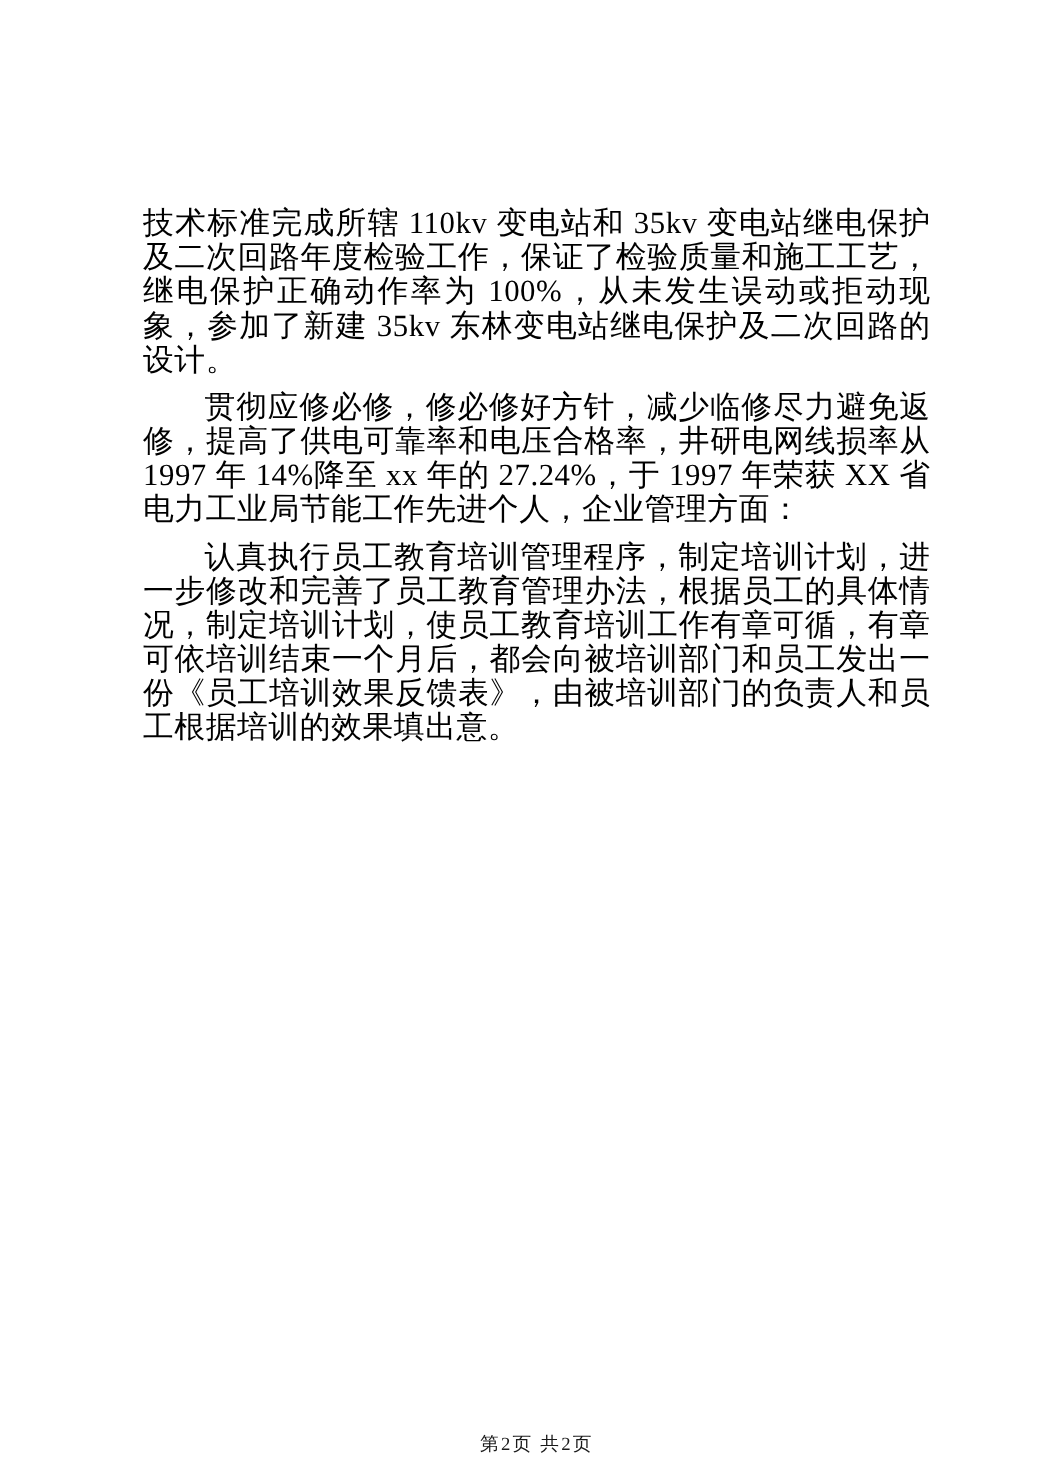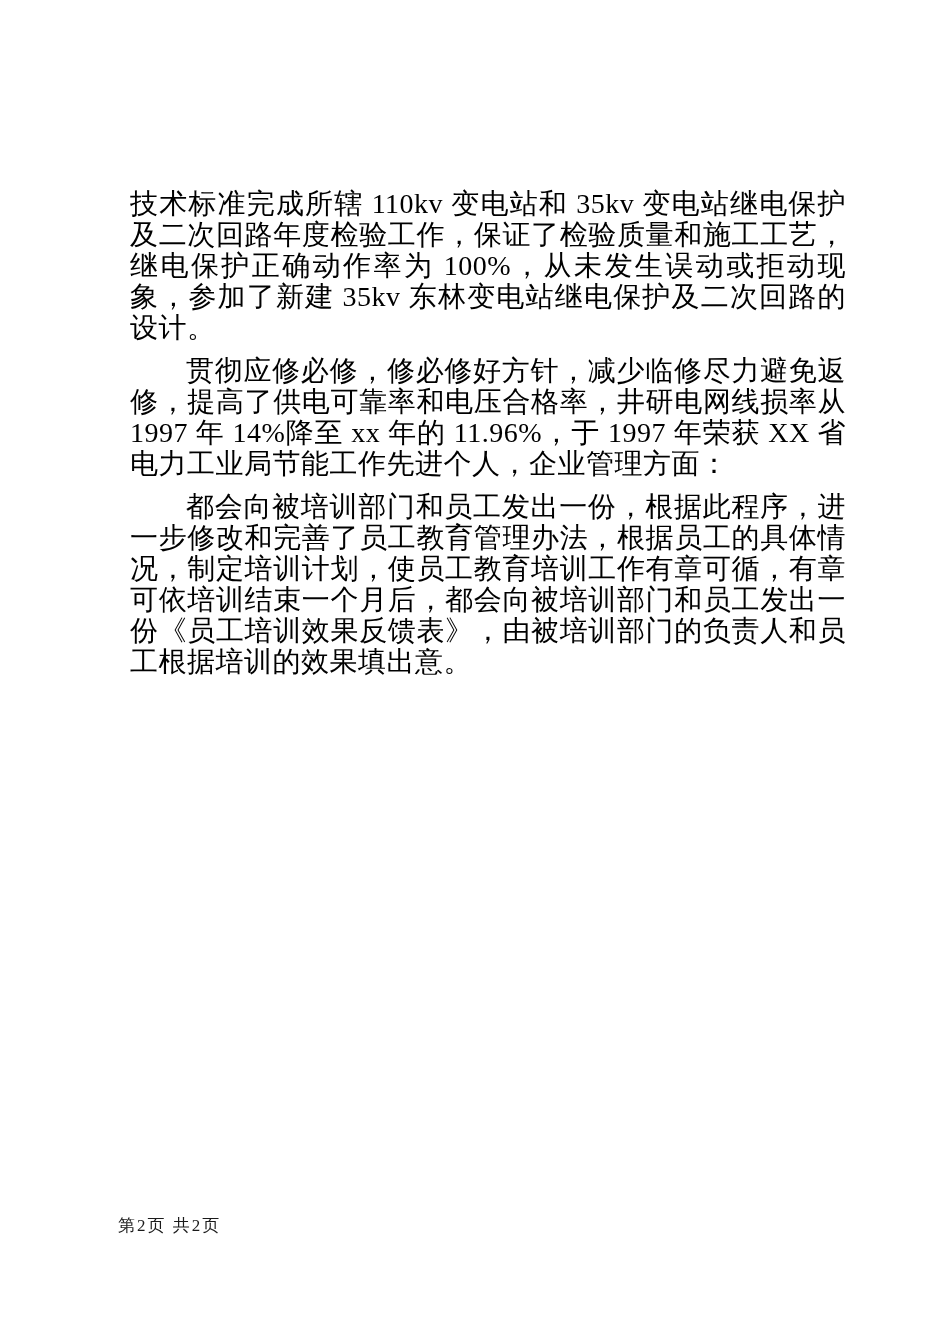--- a/index.html
+++ b/index.html
@@ -30,32 +30,33 @@
     margin: 12px;
     padding: 0;
     text-indent: 2em;
   }
   .content p.no-indent {
     text-indent: 0;
   }
   .footer {
     position: absolute;
     left: 118px;
-    top: 1214px;
+    top: 1301px;
     width: 740px;
+    text-align: center;
     font-size: 17px;
     letter-spacing: 2px;
     color: #1a1a1a;
   }
 </style>
 </head>
 <body>
 
 <div class="page">
   <div class="content">
     <p class="no-indent">技术标准完成所辖 110kv 变电站和 35kv 变电站继电保护及二次回路年度检验工作，保证了检验质量和施工工艺，继电保护正确动作率为 100%，从未发生误动或拒动现象，参加了新建 35kv 东林变电站继电保护及二次回路的设计。</p>
-    <p>贯彻应修必修，修必修好方针，减少临修尽力避免返修，提高了供电可靠率和电压合格率，井研电网线损率从 1997 年 14%降至 xx 年的 11.96%，于 1997 年荣获 XX 省电力工业局节能工作先进个人，企业管理方面：</p>
-    <p>都会向被培训部门和员工发出一份，根据此程序，进一步修改和完善了员工教育管理办法，根据员工的具体情况，制定培训计划，使员工教育培训工作有章可循，有章可依培训结束一个月后，都会向被培训部门和员工发出一份《员工培训效果反馈表》，由被培训部门的负责人和员工根据培训的效果填出意。</p>
+    <p>贯彻应修必修，修必修好方针，减少临修尽力避免返修，提高了供电可靠率和电压合格率，井研电网线损率从 1997 年 14%降至 xx 年的 27.24%，于 1997 年荣获 XX 省电力工业局节能工作先进个人，企业管理方面：</p>
+    <p>认真执行员工教育培训管理程序，制定培训计划，进一步修改和完善了员工教育管理办法，根据员工的具体情况，制定培训计划，使员工教育培训工作有章可循，有章可依培训结束一个月后，都会向被培训部门和员工发出一份《员工培训效果反馈表》，由被培训部门的负责人和员工根据培训的效果填出意。</p>
   </div>
   <div class="footer">
     <span>第2页 共2页</span>
   </div>
 </div>
 
 </body></html>

